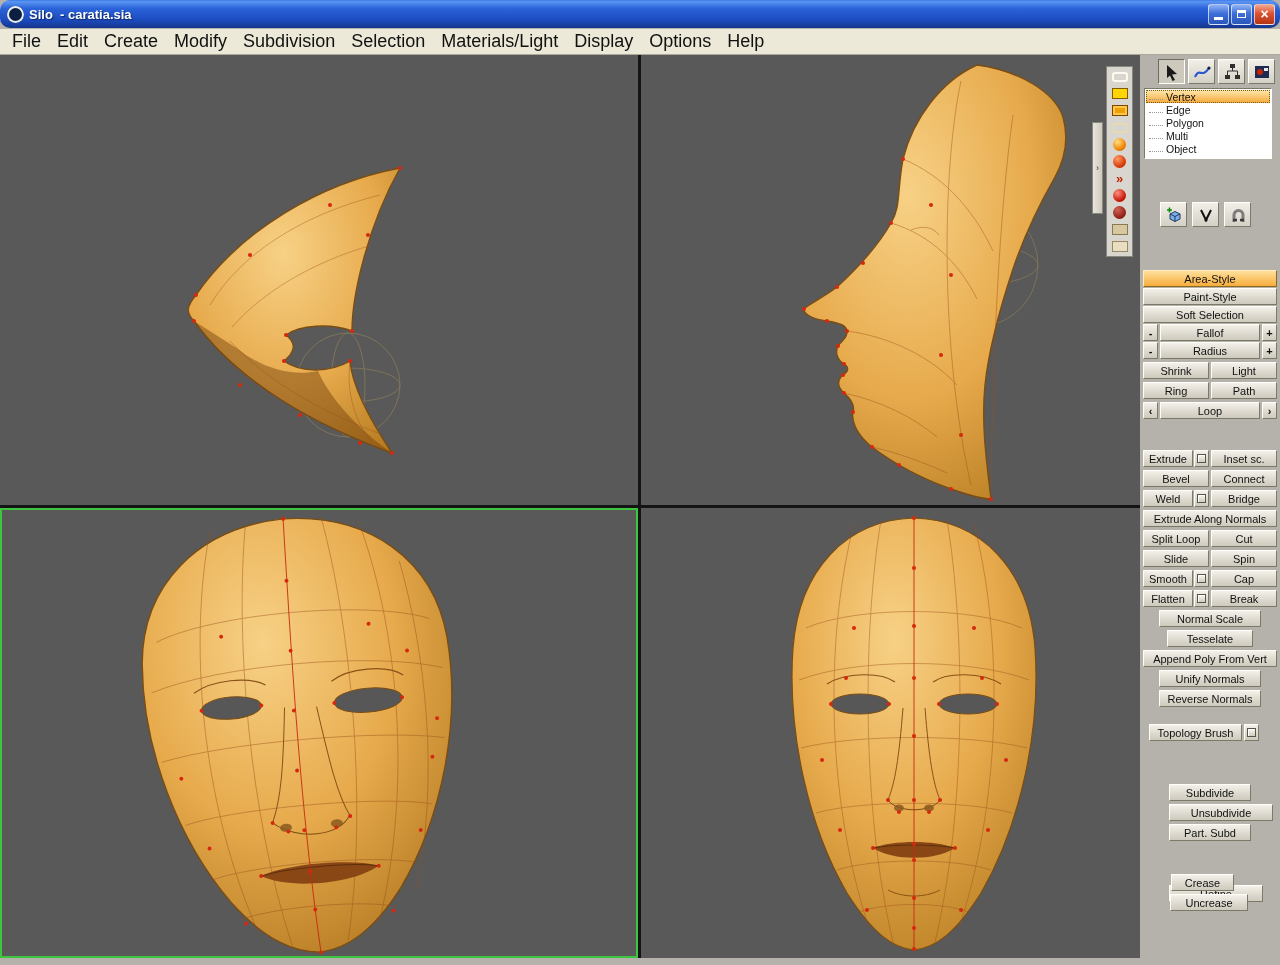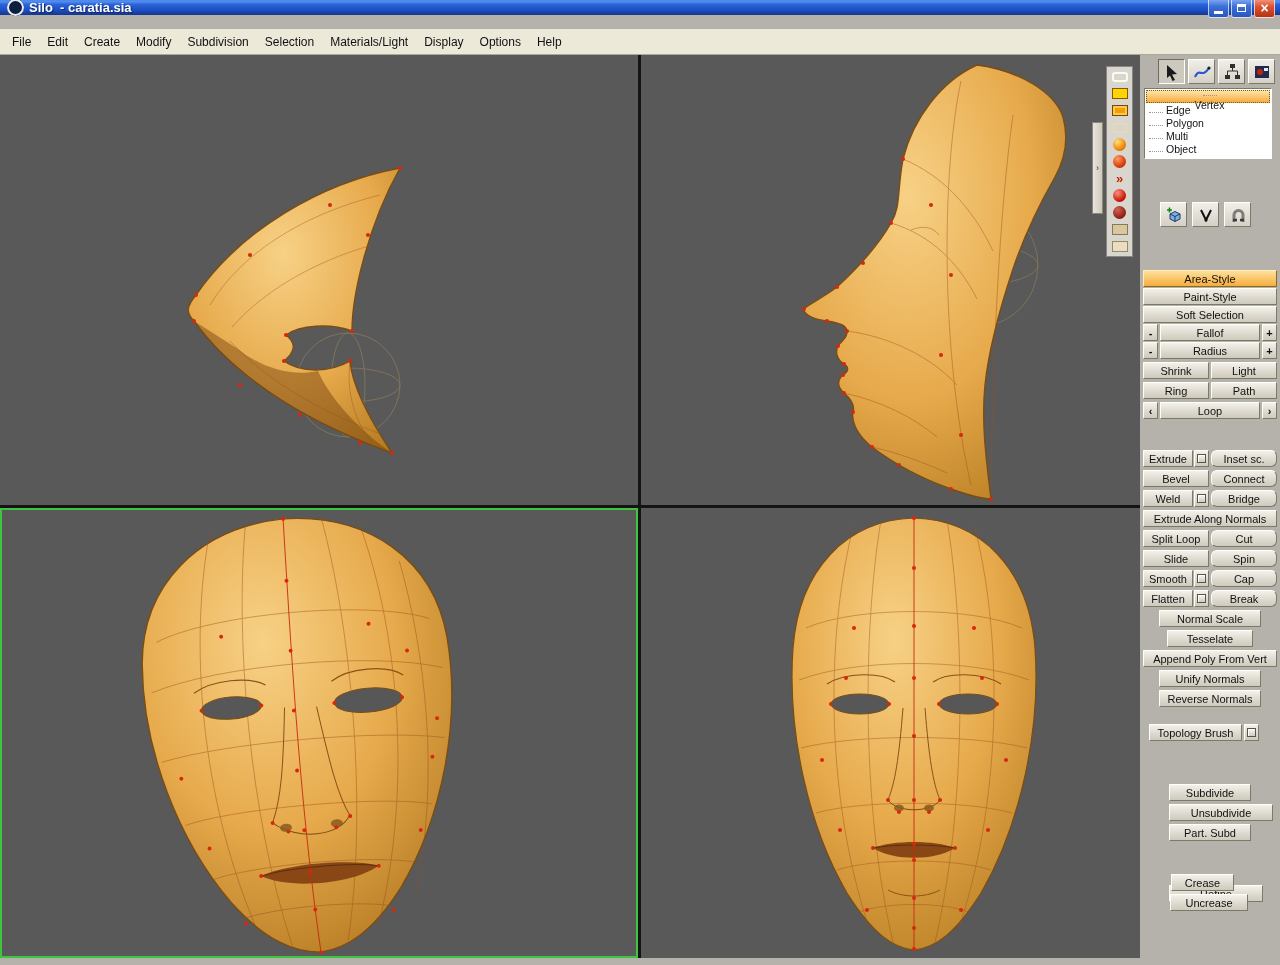--- a/index.html
+++ b/index.html
@@ -1,37 +1,37 @@
 <!DOCTYPE html>
 <html><head>
 <meta charset="utf-8">
 <style>
   html,body{margin:0;padding:0;background:#3a3a3a;}
   *{box-sizing:border-box;font-family:"Liberation Sans",sans-serif;}
   .window{position:relative;width:1280px;height:965px;background:#b5b2ab;overflow:hidden;}
 
   
-  .titlebar{position:absolute;left:0;top:0;right:0;height:15px;
+  .titlebar{position:absolute;left:0;top:0;right:0;height:28px;
     background:linear-gradient(180deg,#3c7be8 0%,#5a95f2 6%,#2b63d9 30%,#1d4cc0 70%,#15368c 100%);
-    display:flex;align-items:center;padding:0 5px;color:#fff;}
+    display:flex;align-items:center;padding:0 5px;color:#fff;border-radius:10px;}
   .app-logo{width:17px;height:17px;border-radius:50%;background:#0c1f40;
     box-shadow:inset 0 0 0 2px #e8eef8, inset 0 0 0 4px #0c1f40;margin:0 5px 0 2px;flex:none;}
   .title-text{font-size:13px;font-weight:bold;text-shadow:1px 1px 1px #10275e;flex:1;white-space:pre;}
   .winbtn{width:21px;height:21px;border-radius:3px;margin-left:2px;border:1px solid #ffffffaa;
     display:flex;align-items:center;justify-content:center;flex:none;}
   .winbtn.blue{background:linear-gradient(180deg,#8fb2f5,#3c6fd8 45%,#2a57bb);}
   .winbtn.red{background:linear-gradient(180deg,#f0a68e,#dd5230 45%,#b23313);}
   .glyph-min{width:9px;height:3px;background:#fff;margin-top:9px;}
   .glyph-max{width:9px;height:8px;border:1px solid #fff;border-top:3px solid #fff;}
   .glyph-close{color:#fff;font-size:14px;font-weight:bold;line-height:1;}
 
   
   .menubar{position:absolute;left:0;top:29px;right:0;height:26px;background:#ece9d8;
     display:flex;align-items:center;padding-left:4px;border-bottom:1px solid #aca899;}
-  .menu-item{font-size:12px;color:#111;padding:3px 8px;}
+  .menu-item{font-size:18px;color:#111;padding:3px 8px;}
 
   
   .viewports{position:absolute;left:0;top:55px;width:1140px;height:903px;background:#141414;}
   .vp{position:absolute;background:#595959;overflow:hidden;}
   .vp svg{display:block;}
   .vp-tl{left:0;top:0;width:638px;height:450px;}
   .vp-tr{left:641px;top:0;width:499px;height:450px;}
   .vp-bl{left:0;top:453px;width:638px;height:450px;border:2px solid #3ec43e;}
   .vp-br{left:641px;top:453px;width:499px;height:450px;}
   .statusbar{position:absolute;left:0;top:958px;width:1140px;height:7px;background:#b5b2ab;}
@@ -58,40 +58,40 @@
 
   
   .panel{position:absolute;left:1140px;top:55px;width:140px;height:910px;background:#b5b2ab;}
   .prow{position:absolute;left:3px;width:134px;height:17px;display:flex;gap:2px;}
   .b{background:linear-gradient(180deg,#f4f1ea,#dcd8cd 60%,#cfcabe);
     border:1px solid #7b7968;border-top-color:#fffef8;border-left-color:#fffef8;
     font-size:11px;line-height:14px;text-align:center;color:#111;height:17px;
     display:flex;align-items:center;justify-content:center;padding:0 1px;white-space:nowrap;overflow:hidden;}
   .b.active{background:linear-gradient(180deg,#ffe09c,#f6ad3c);border-color:#8a6a20;border-top-color:#ffedc2;border-left-color:#ffedc2;}
   .col-l{width:66px;flex:none;}
-  .col-r{flex:1;border-radius:6px;}
+  .col-r{flex:1;}
   .side{width:15px;flex:none;font-weight:bold;}
   .mid{flex:1;}
   .optbtn{width:15px;flex:none;}
   .optbox{width:9px;height:9px;border:1px solid #55534a;background:linear-gradient(#f8f6f0,#d0ccc0);box-shadow:inset 1px 1px 0 #fff;}
   .splitpair{display:flex;gap:1px;flex:none;width:66px;}
   .splitpair .txt{flex:1;}
 
   .toolrow{position:absolute;top:4px;right:5px;display:flex;gap:3px;}
   .toolbtn{width:27px;height:25px;background:linear-gradient(#f2efe8,#d4d0c5);
     border:1px solid #7b7968;border-top-color:#fffef8;border-left-color:#fffef8;
     display:flex;align-items:center;justify-content:center;}
   .toolbtn.pressed{background:#cdc9bd;border-color:#6f6d62;border-bottom-color:#fffef8;border-right-color:#fffef8;}
 
   .listbox{position:absolute;left:4px;top:33px;width:128px;height:71px;background:#fff;
     border:1px solid #7b7968;border-bottom-color:#fffef8;border-right-color:#fffef8;
     display:flex;flex-direction:column;padding:1px;}
   .mode-row{height:13px;display:flex;align-items:center;font-size:10.5px;color:#111;padding-left:3px;gap:3px;}
   .mode-row .dots{width:14px;height:6px;border-bottom:1px dotted #999;flex:none;}
-  .mode-row.selected{background:linear-gradient(180deg,#ffe9b0,#f5a93a);outline:1px dotted #7a5a10;outline-offset:-1px;flex-direction:column;}
+  .mode-row.selected{background:linear-gradient(180deg,#ffe9b0,#f5a93a);outline:1px dotted #7a5a10;outline-offset:-1px;}
 
   .trio{position:absolute;left:20px;top:147px;display:flex;gap:5px;}
 
   .toggle-row{position:absolute;left:22px;top:886px;display:flex;gap:19px;margin-top:39px;}
   .toggle{display:flex;align-items:center;gap:3px;font-size:10px;color:#83816f;
     background:linear-gradient(#e8e5dd,#d2cec2);border:1px solid #9a988c;padding:0 5px;height:15px;}
   .radio-dot{width:7px;height:7px;border:1px solid #8a8878;border-radius:50%;background:#fff;}
   .check-sq{width:7px;height:7px;border:1px solid #8a8878;background:#fff;}
 </style>
 </head>

